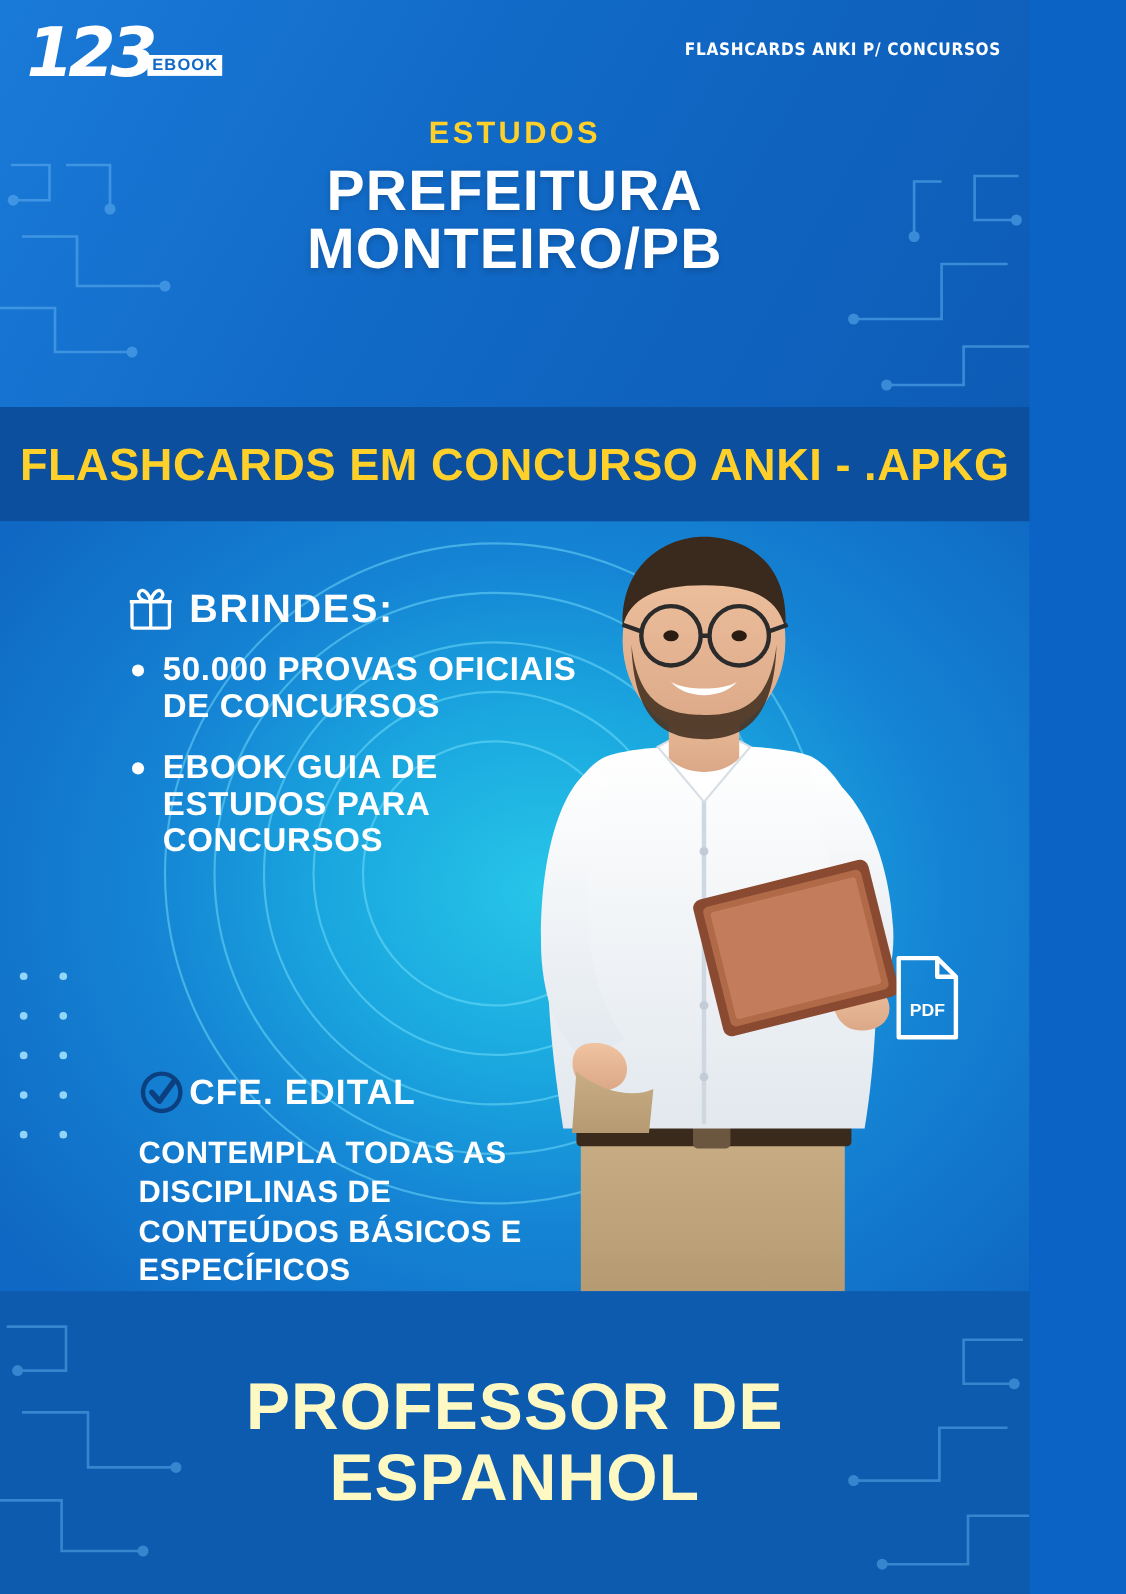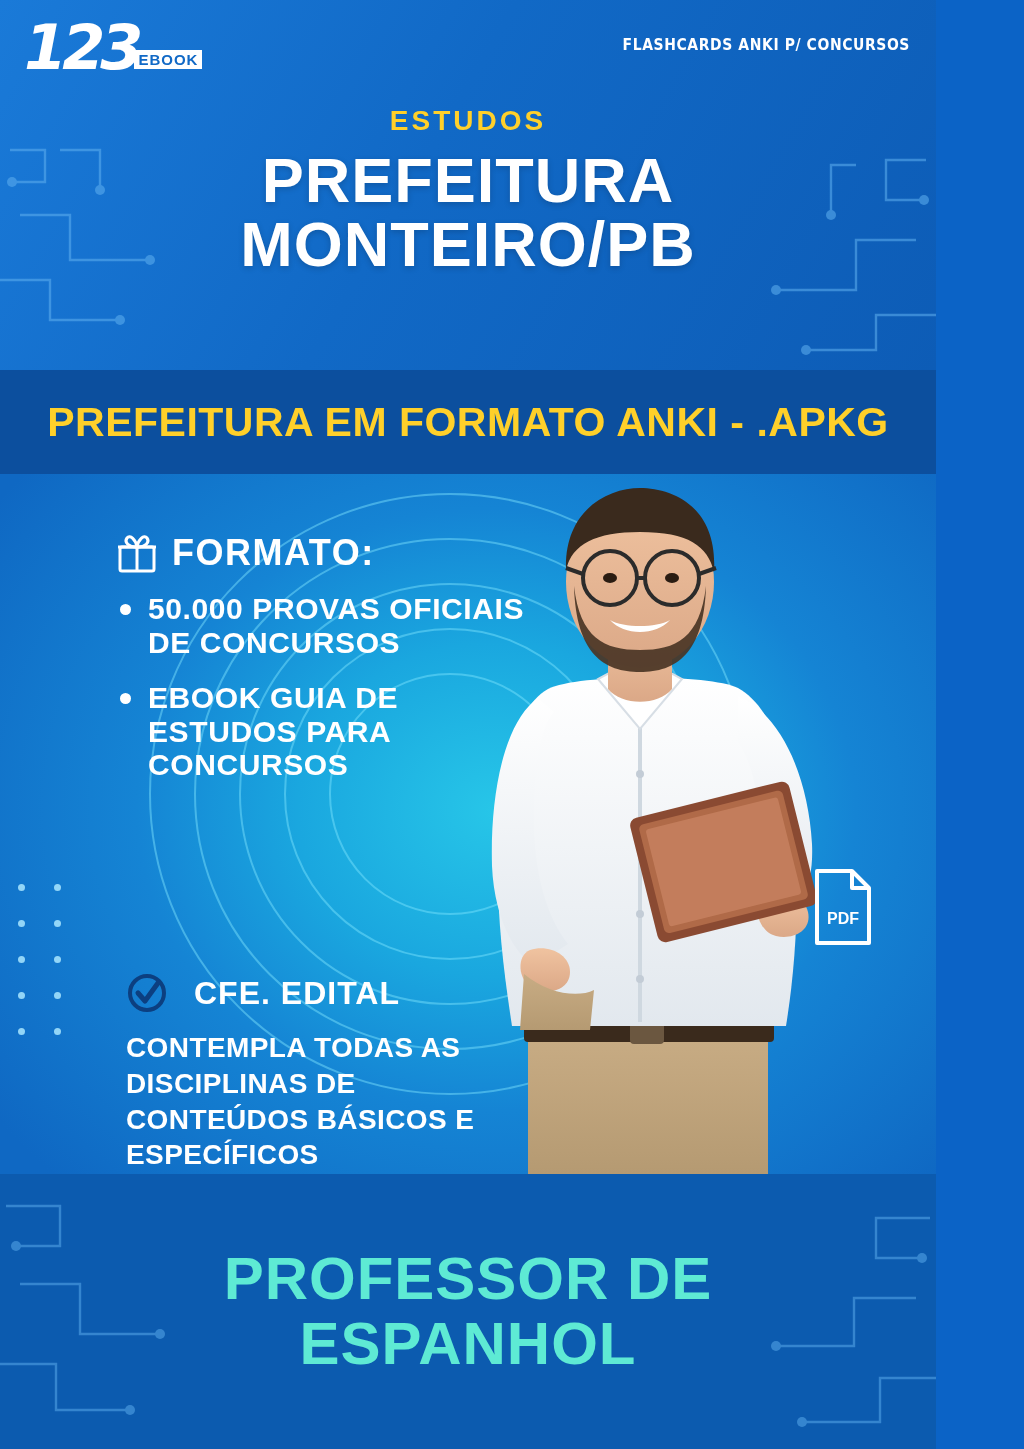--- a/index.html
+++ b/index.html
@@ -38,21 +38,21 @@
     position:absolute; right:26px; top:36px;
     color:#ffffff; font-size:15.5px; font-weight:bold;
     letter-spacing:0.6px; font-family:"DejaVu Sans Condensed","Liberation Sans",sans-serif;
   }
   .concurso-label {
     position:absolute; top:105px; left:0; right:0; text-align:center;
     color:#ffd02a; font-size:28px; font-weight:bold; letter-spacing:3px;
   }
   .title-main {
     position:absolute; top:148px; left:0; right:0; text-align:center;
-    color:#ffffff; font-size:63px; font-weight:bold;
+    color:#ffffff; font-size:52px; font-weight:bold;
     line-height:1.02; letter-spacing:1px;
     text-shadow:0 2px 6px rgba(0,0,0,0.18);
   }
   
   .circuit { position:absolute; stroke:#5fb0f0; stroke-width:2.4; fill:none; opacity:0.55; }
   .circuit circle { fill:#5fb0f0; stroke:none; }
 
   
   .banner {
     height:104px; background:#0c4f9e;
@@ -92,21 +92,21 @@
     line-height:1.12; letter-spacing:0.6px; margin-bottom:22px;
     padding-left:36px;
   }
   ul.brindes li::before {
     content:""; position:absolute; left:8px; top:12px;
     width:11px; height:11px; border-radius:50%; background:#ffffff;
   }
 
   .edital-head {
     position:absolute; left:126px; top:498px;
-    display:flex; align-items:center; gap:26px;
+    display:flex; align-items:center; gap:4px;
   }
   .edital-head .label {
     color:#ffffff; font-size:32px; font-weight:bold; letter-spacing:1px;
   }
   .check-icon { width:42px; height:42px; }
 
   .edital-text {
     position:absolute; left:126px; top:556px; width:420px;
     color:#ffffff; font-size:28px; font-weight:bold; line-height:1.28;
     letter-spacing:0.4px;
@@ -116,21 +116,21 @@
   .person { position:absolute; right:48px; bottom:0; width:480px; height:700px; }
 
   .pdf-icon { position:absolute; right:62px; bottom:228px; width:62px; height:78px; }
 
   
   .footer {
     position:relative; height:275px; background:#0c5baf; overflow:hidden;
     display:flex; align-items:center; justify-content:center;
   }
   .footer-text {
-    color:#5eead4; font-size:60px; font-weight:bold; line-height:1.08;
+    color:#fef9c3; font-size:60px; font-weight:bold; line-height:1.08;
     text-align:center; letter-spacing:1px; z-index:2;
   }
 </style>
 </head>
 <body>
 
 <div class="poster">
 
   <div class="top">
 
@@ -165,21 +165,21 @@
 
     <div class="concurso-label">ESTUDOS</div>
 
     <div class="title-main">
       <div>PREFEITURA</div>
       <div>MONTEIRO/PB</div>
     </div>
   </div>
 
   <div class="banner">
-    <div class="banner-text">PREFEITURA EM FORMATO ANKI - .APKG</div>
+    <div class="banner-text">FLASHCARDS EM CONCURSO ANKI - .APKG</div>
   </div>
 
   <div class="main">
 
     <svg class="rings" width="640" height="700" viewBox="0 0 640 700">
       <circle cx="330" cy="330" r="120"></circle>
       <circle cx="330" cy="330" r="165"></circle>
       <circle cx="330" cy="330" r="210"></circle>
       <circle cx="330" cy="330" r="255"></circle>
       <circle cx="330" cy="330" r="300"></circle>
@@ -287,21 +287,21 @@
     </svg>
 
     <div class="brindes-head">
       <svg class="gift-icon" viewBox="0 0 42 42">
         <rect x="4" y="15" width="34" height="24" rx="2" fill="none" stroke="#ffffff" stroke-width="3"></rect>
         <path d="M2 15 H40" stroke="#ffffff" stroke-width="3"></path>
         <path d="M21 15 V39" stroke="#ffffff" stroke-width="3"></path>
         <path d="M21 15 C12 15 8 10 11 6 C14 2 20 8 21 15 Z" fill="none" stroke="#ffffff" stroke-width="3"></path>
         <path d="M21 15 C30 15 34 10 31 6 C28 2 22 8 21 15 Z" fill="none" stroke="#ffffff" stroke-width="3"></path>
       </svg>
-      <span class="label">FORMATO:</span>
+      <span class="label">BRINDES:</span>
     </div>
 
     <ul class="brindes">
       <li>50.000 PROVAS OFICIAIS DE CONCURSOS</li>
       <li>EBOOK GUIA DE ESTUDOS PARA CONCURSOS</li>
     </ul>
 
     <div class="edital-head">
       <svg class="check-icon" viewBox="0 0 42 42">
         <circle cx="21" cy="21" r="17" fill="none" stroke="#0c3f80" stroke-width="4"></circle>

